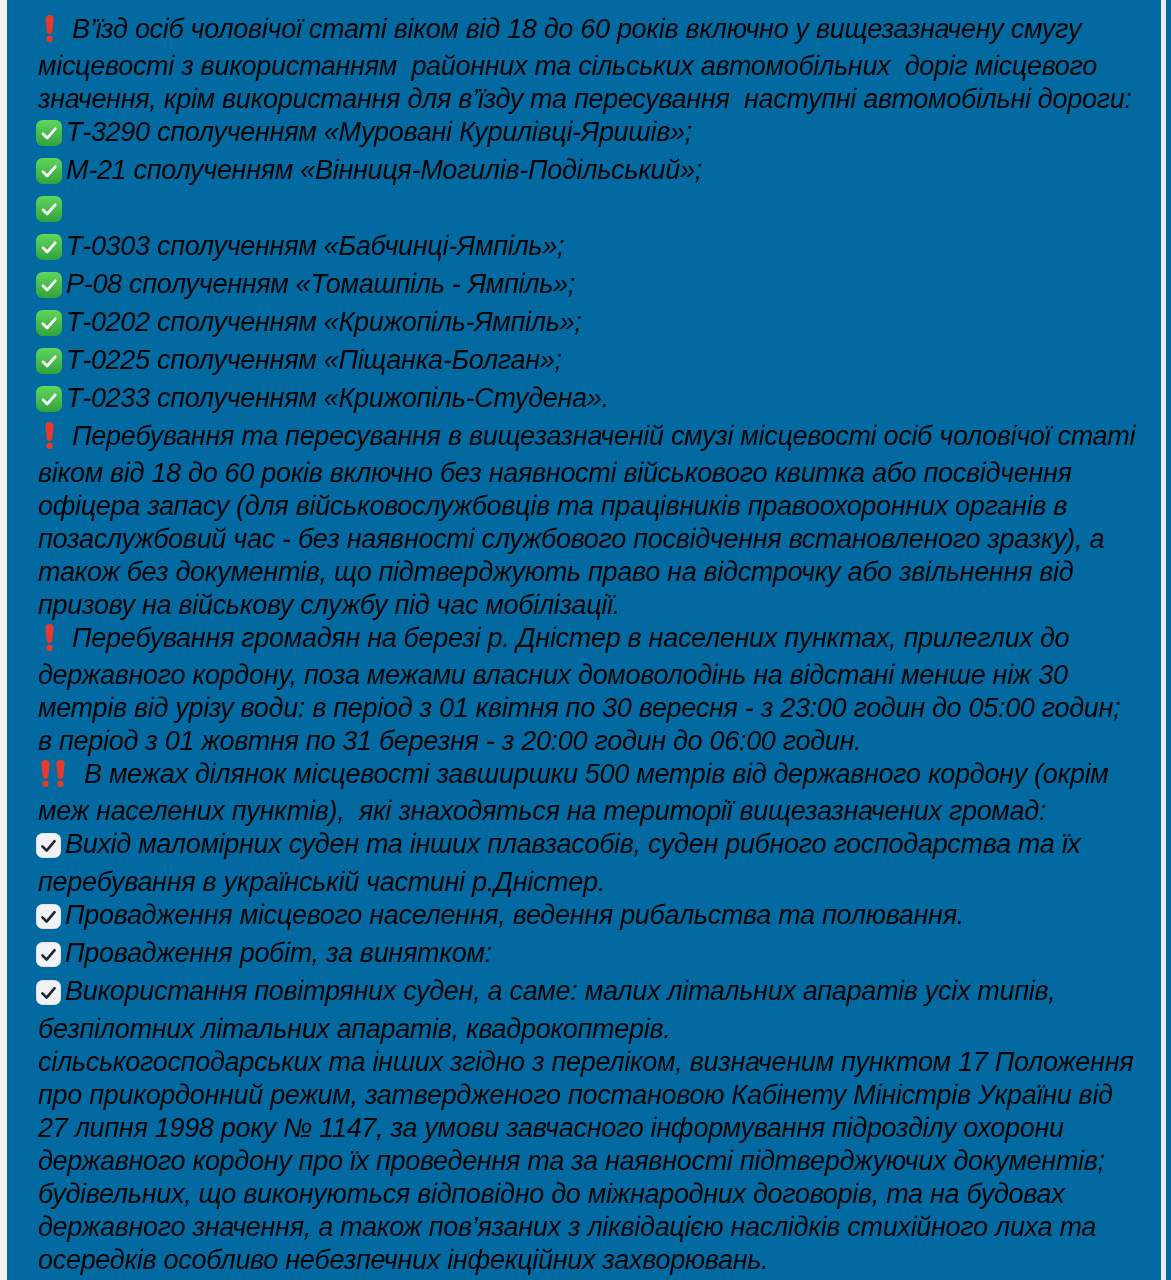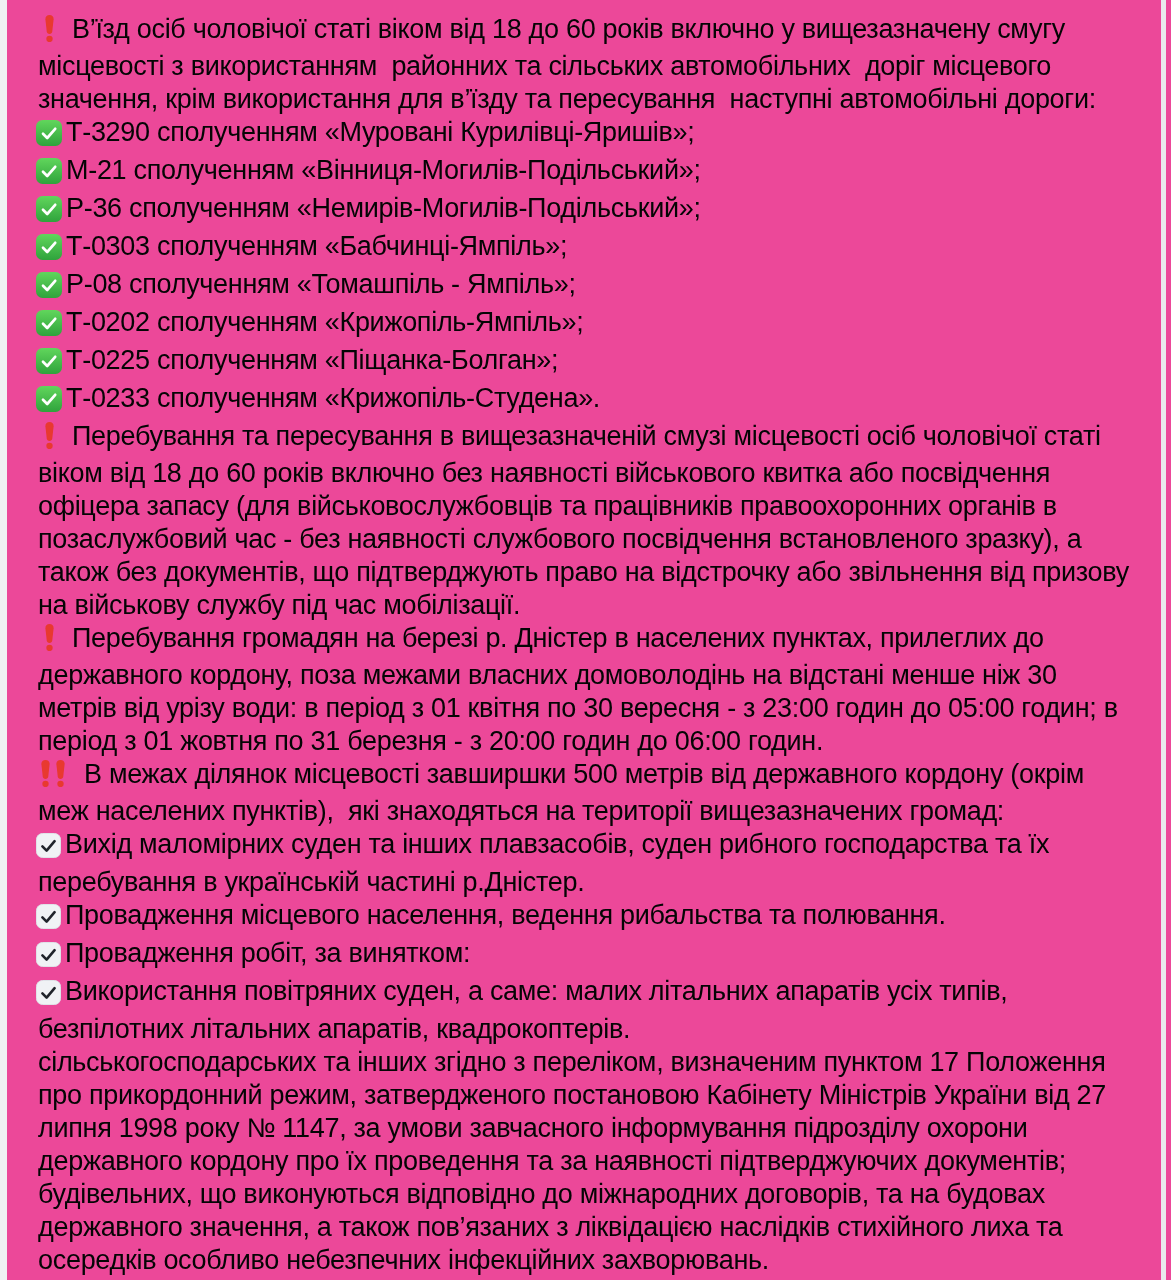--- a/index.html
+++ b/index.html
@@ -34,21 +34,21 @@
   .icon { display: inline-block; vertical-align: -4px; }
   .icon svg { display: inline; vertical-align: baseline; }
   .icon.red-exclamation-icon { margin: 0 15px 0 4px; }
   .icon.red-double-exclamation-icon { margin: 0 16px 0 0; }
   .icon.green-check-icon { margin: 0 4px 0 -2px; vertical-align: -5px; }
   .icon.light-check-icon { margin: 0 4px 0 -2px; vertical-align: -5px; }
 </style>
 </head>
 <body>
 
-<div class="screen" style="background: #ec4899;">
+<div class="screen" style="background: #0369a1; font-style: italic;">
   <div class="gutter" style="background: rgb(240, 241, 243);"></div>
   <div class="content" style="color: rgb(5, 5, 5);">
       <p class=""><span class="icon red-exclamation-icon"><svg width="15" height="28" viewBox="0 0 15 28">
             <path transform="translate(0,0)" d="M7.5 1 C10.1 1 11.8 2.7 11.6 5.2 L10.3 17.3 C10.1 19 9 20 7.5 20 C6 20 4.9 19 4.7 17.3 L3.4 5.2 C3.2 2.7 4.9 1 7.5 1 Z" fill="#e8392f"></path>
             <circle transform="translate(0,0)" cx="7.5" cy="24.9" r="3.2" fill="#e8392f"></circle>
           </svg></span><span>В’їзд осіб чоловічої статі віком від 18 до 60 років включно у вищезазначену смугу місцевості з використанням  районних та сільських автомобільних  доріг місцевого значення, крім використання для в’їзду та пересування  наступні автомобільні дороги:</span></p>
       <div class="">
         <p><span class="icon green-check-icon"><svg width="26" height="26" viewBox="0 0 26 26">
               <defs>
                 <linearGradient id="gg" x1="0" y1="0" x2="0" y2="1">
@@ -71,21 +71,21 @@
             </svg></span><span>М-21 сполученням «Вінниця-Могилів-Подільський»;</span></p>
         <p><span class="icon green-check-icon"><svg width="26" height="26" viewBox="0 0 26 26">
               <defs>
                 <linearGradient id="gg" x1="0" y1="0" x2="0" y2="1">
                   <stop offset="0" stop-color="#61d65c"></stop>
                   <stop offset="1" stop-color="#2fa33c"></stop>
                 </linearGradient>
               </defs>
               <rect width="26" height="26" rx="6.5" fill="url(#gg)"></rect>
               <path d="M7 13.8 L11.2 18 L19.2 8.8" fill="none" stroke="#ffffff" stroke-width="2.7" stroke-linecap="round" stroke-linejoin="round"></path>
-            </svg></span><span>Р-36 сполученням «Немирів-Могилів-Подільський»;</span></p>
+            </svg></span></p>
         <p><span class="icon green-check-icon"><svg width="26" height="26" viewBox="0 0 26 26">
               <defs>
                 <linearGradient id="gg" x1="0" y1="0" x2="0" y2="1">
                   <stop offset="0" stop-color="#61d65c"></stop>
                   <stop offset="1" stop-color="#2fa33c"></stop>
                 </linearGradient>
               </defs>
               <rect width="26" height="26" rx="6.5" fill="url(#gg)"></rect>
               <path d="M7 13.8 L11.2 18 L19.2 8.8" fill="none" stroke="#ffffff" stroke-width="2.7" stroke-linecap="round" stroke-linejoin="round"></path>
             </svg></span><span>Т-0303 сполученням «Бабчинці-Ямпіль»;</span></p>

